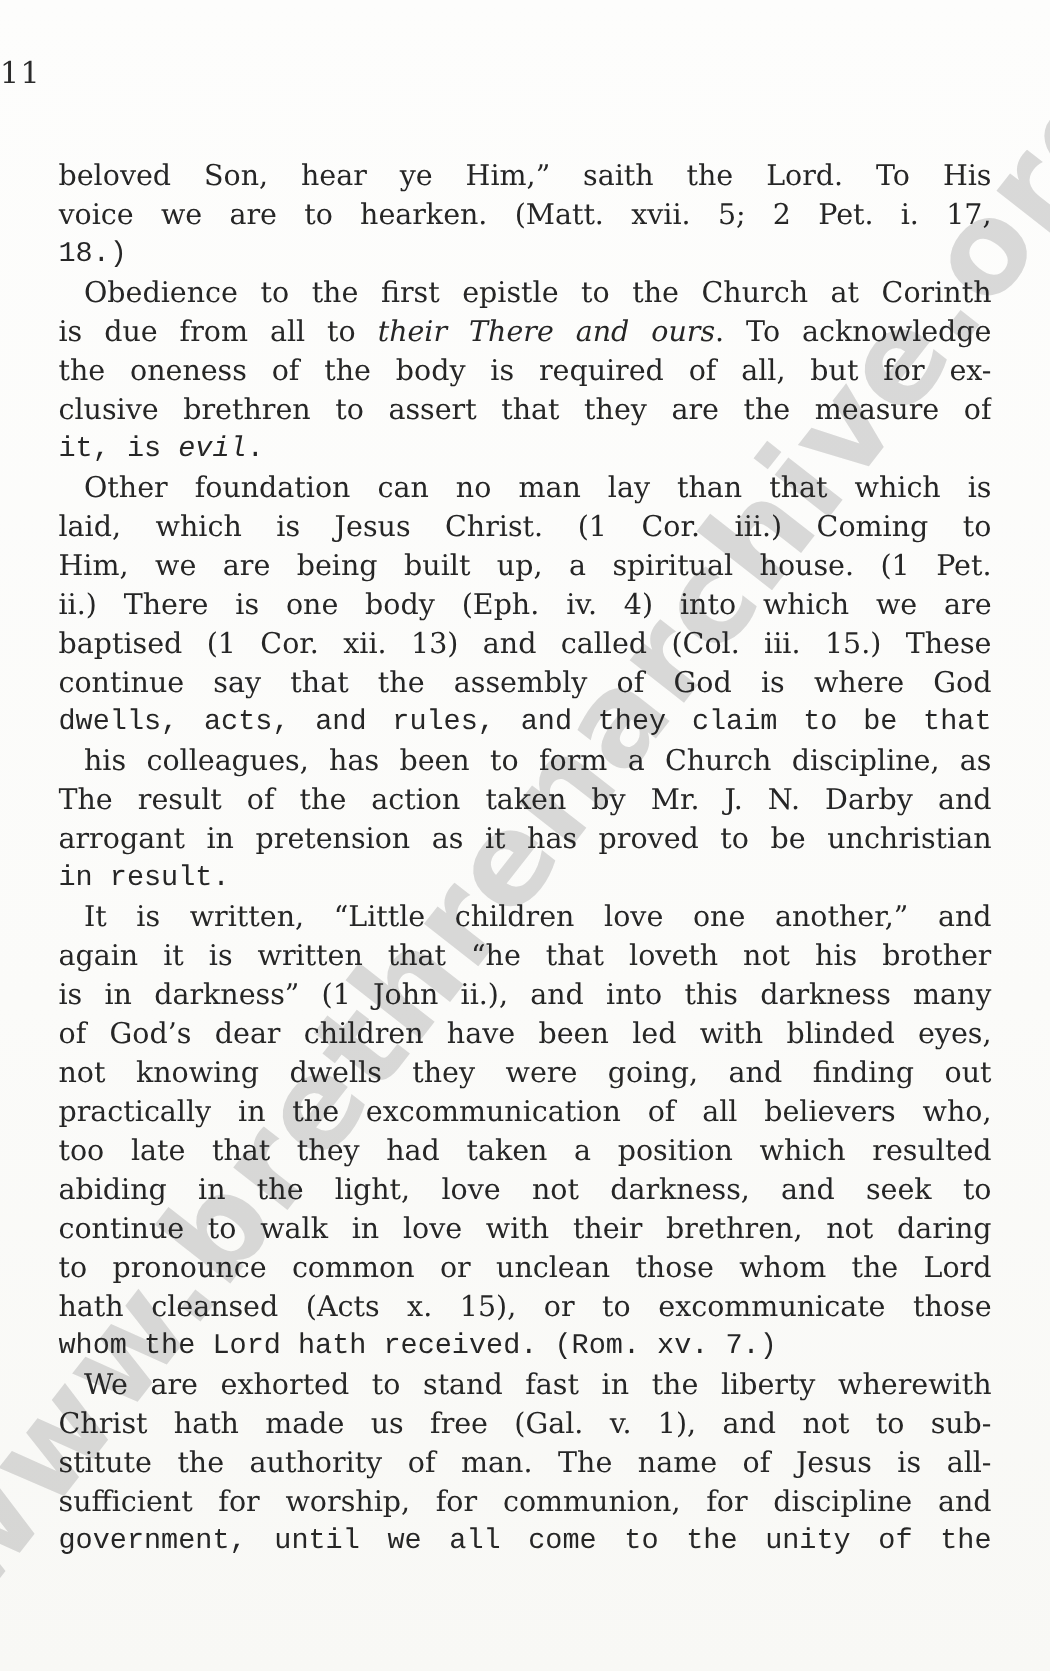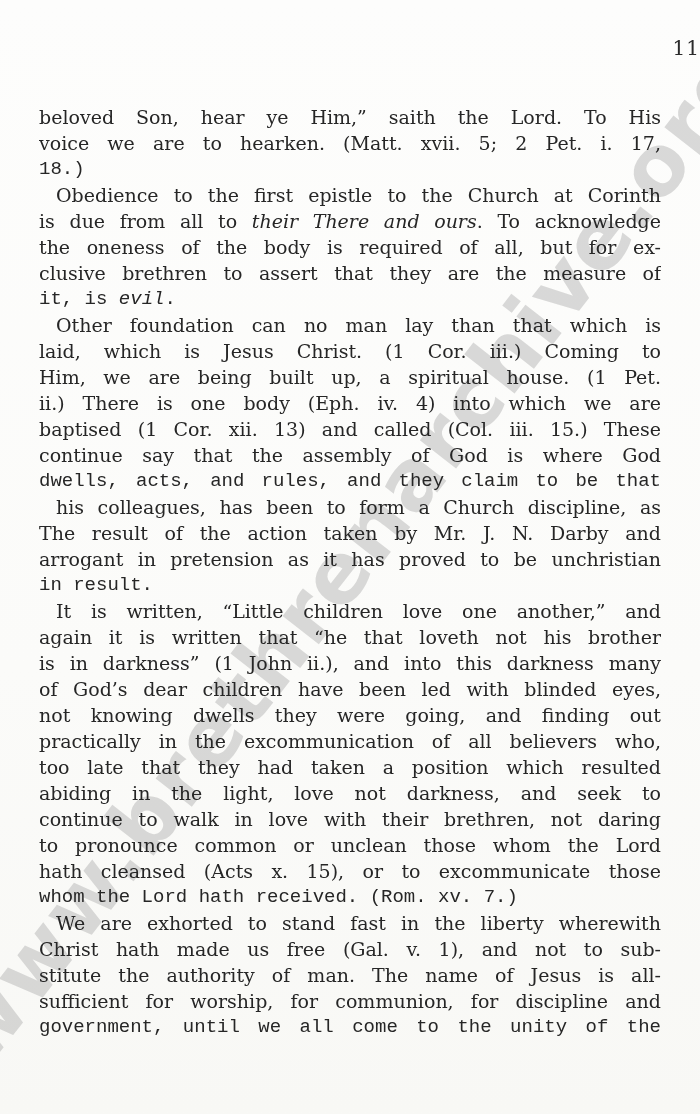--- a/index.html
+++ b/index.html
@@ -14,21 +14,21 @@
     background: linear-gradient(180deg, #fdfdfc 0%, #fbfbf9 60%, #f8f8f5 100%);
     overflow: hidden;
     font-family: "DejaVu Serif", "Liberation Serif", serif;
     color: #262626;
   }
   .page-number {
     position: absolute;
     top: 36px;
     left: 0;
     width: 100%;
-    text-align: right;
+    text-align: left;
     font-size: 20px;
     letter-spacing: 1px;
     color: #2b2b2b;
   }
   .watermark {
     position: absolute;
     top: 50%;
     left: 50%;
     transform: translate(-50%, -50%) rotate(-52deg);
     font-family: "DejaVu Sans", "Liberation Sans", sans-serif;

